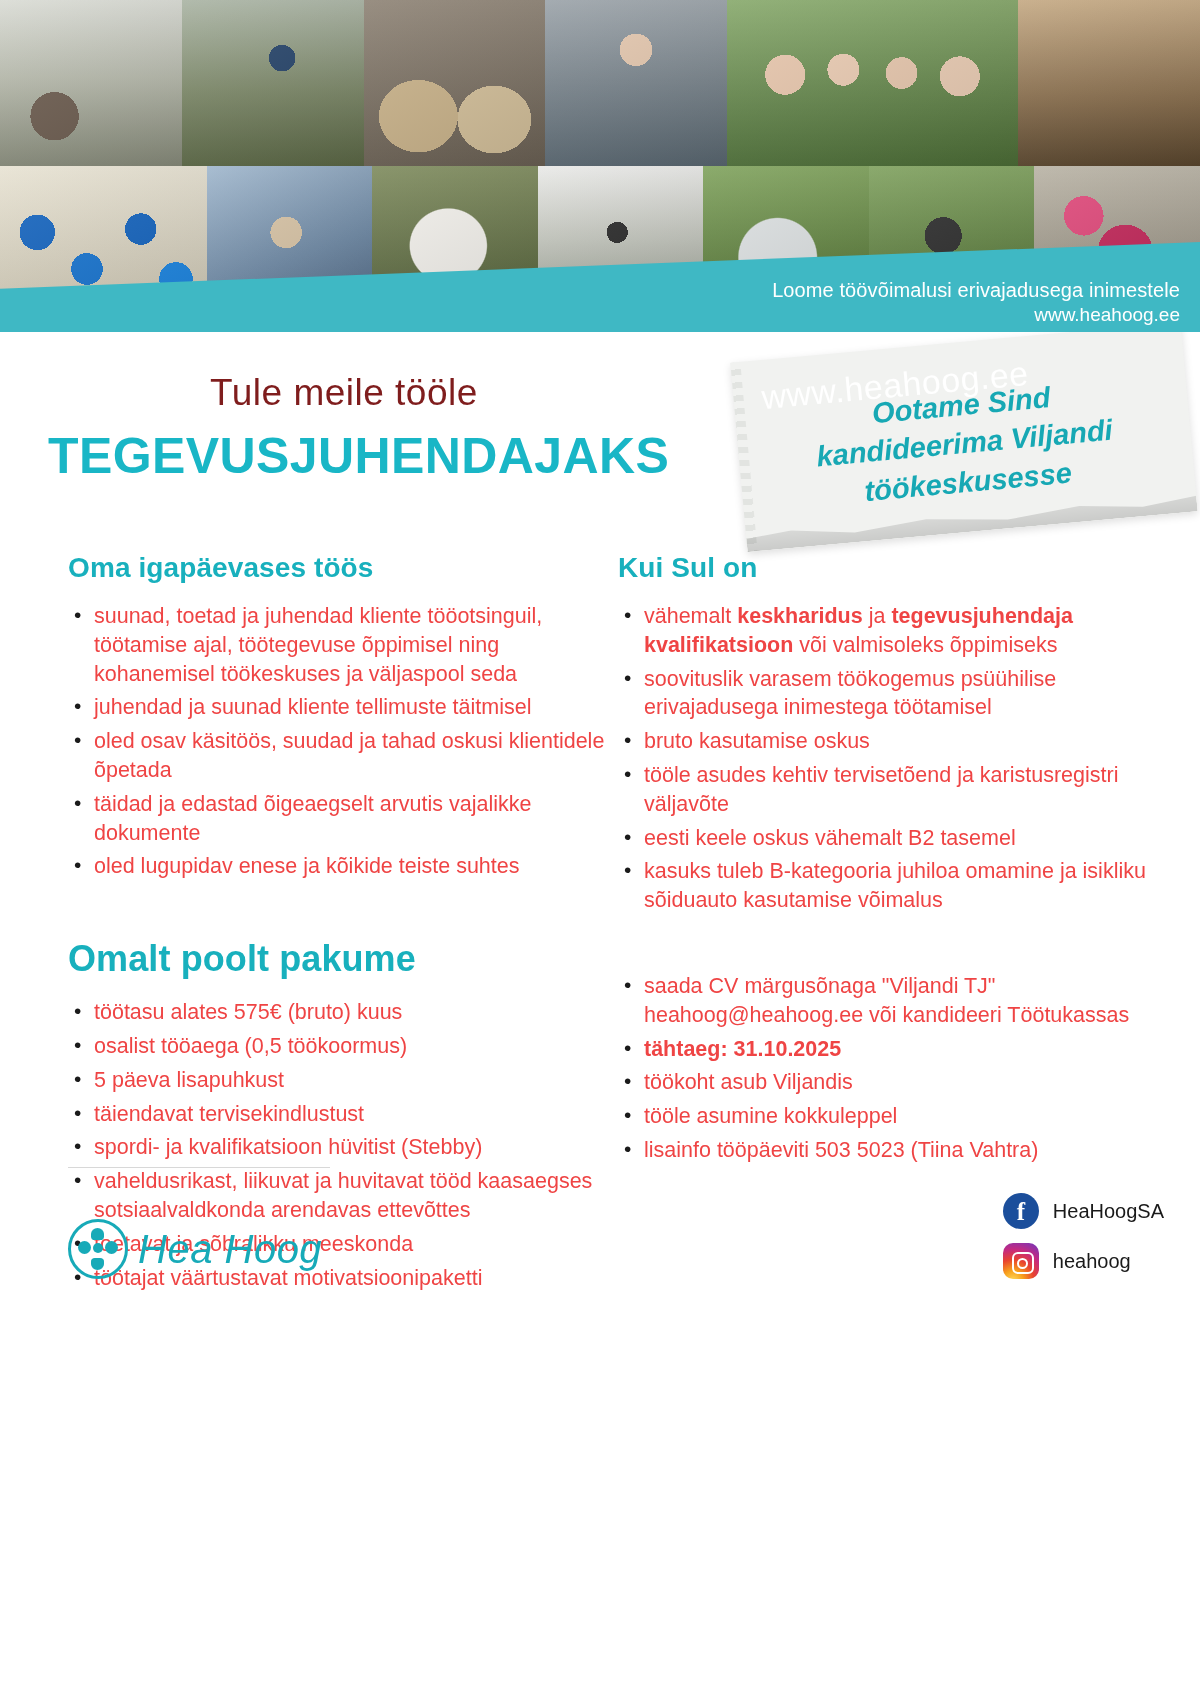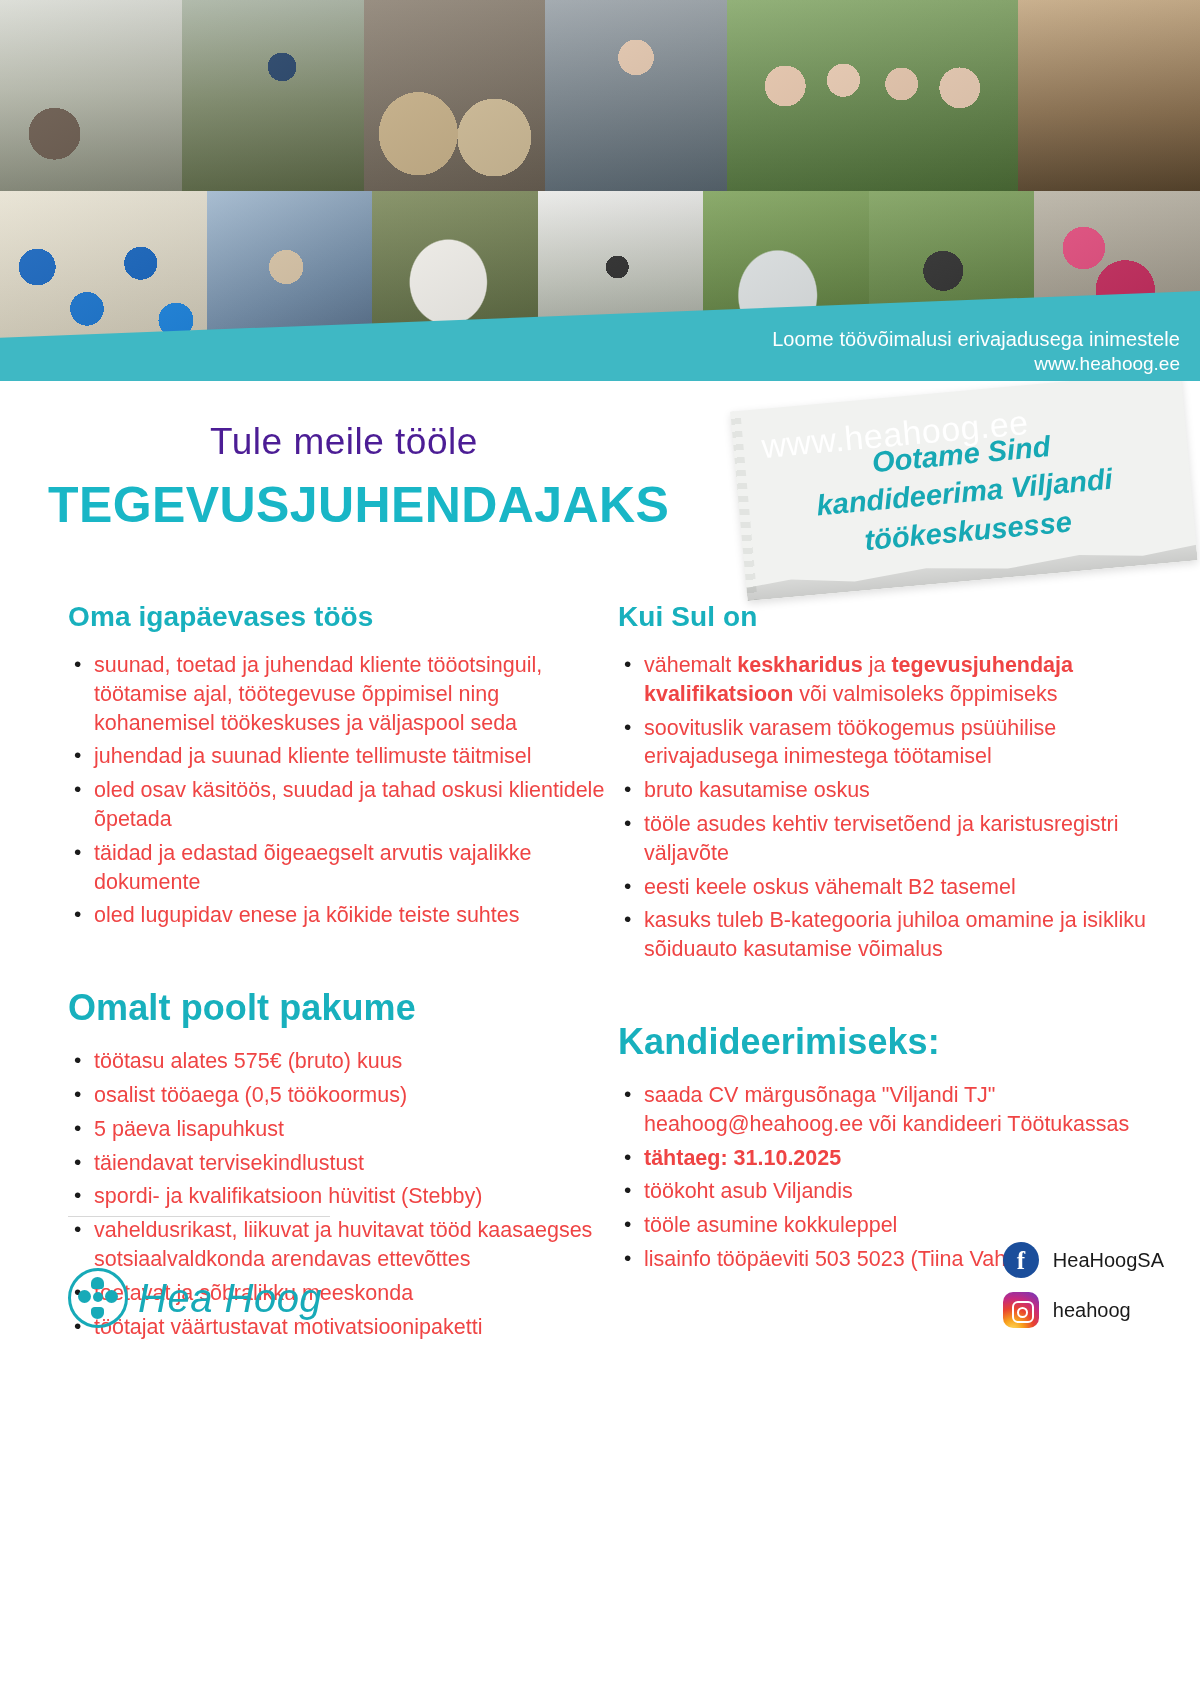--- a/index.html
+++ b/index.html
@@ -9,21 +9,21 @@
     height: 1697px;
     background: #ffffff;
     font-family: "Liberation Sans", sans-serif;
     overflow: hidden;
     position: relative;
   }
 
   
   .photo-banner {
     width: 100%;
-    height: 381px;
+    height: 332px;
     display: flex;
     flex-direction: column;
     position: relative;
     overflow: hidden;
   }
   .photo-row {
     display: flex;
     width: 100%;
     height: 50%;
   }
@@ -122,21 +122,21 @@
   
   .headline-wrap {
     position: relative;
     height: 220px;
   }
   .tule {
     position: absolute;
     left: 210px;
     top: 40px;
     font-size: 37px;
-    color: #4c1d95;
+    color: #7f1d1d;
     font-weight: 400;
     letter-spacing: .5px;
   }
   .jobtitle {
     position: absolute;
     left: 48px;
     top: 95px;
     font-size: 50px;
     font-weight: 700;
     color: #19b6c6;
@@ -394,21 +394,20 @@
           <li><span>vähemalt </span><b>keskharidus</b><span> ja </span><b>tegevusjuhendaja kvalifikatsioon</b><span> või valmisoleks õppimiseks</span></li>
           <li><span>soovituslik varasem töökogemus psüühilise erivajadusega inimestega töötamisel</span></li>
           <li><span>bruto kasutamise oskus</span></li>
           <li><span>tööle asudes kehtiv tervisetõend ja karistusregistri väljavõte</span></li>
           <li><span>eesti keele oskus vähemalt B2 tasemel</span></li>
           <li><span>kasuks tuleb B-kategooria juhiloa omamine ja isikliku sõiduauto kasutamise võimalus</span></li>
         </ul>
 
       <div class="gap-block"></div>
 
-      <h2 class="section sub">Kandideerimiseks:</h2>
       <ul class="bullets">
           <li><span>saada CV märgusõnaga "Viljandi TJ" heahoog@heahoog.ee või kandideeri Töötukassas</span></li>
           <li><b>tähtaeg: 31.10.2025</b></li>
           <li><span>töökoht asub Viljandis</span></li>
           <li><span>tööle asumine kokkuleppel</span></li>
           <li><span>lisainfo tööpäeviti 503 5023  (Tiina Vahtra)</span></li>
         </ul>
     </div>
   </div>
 

